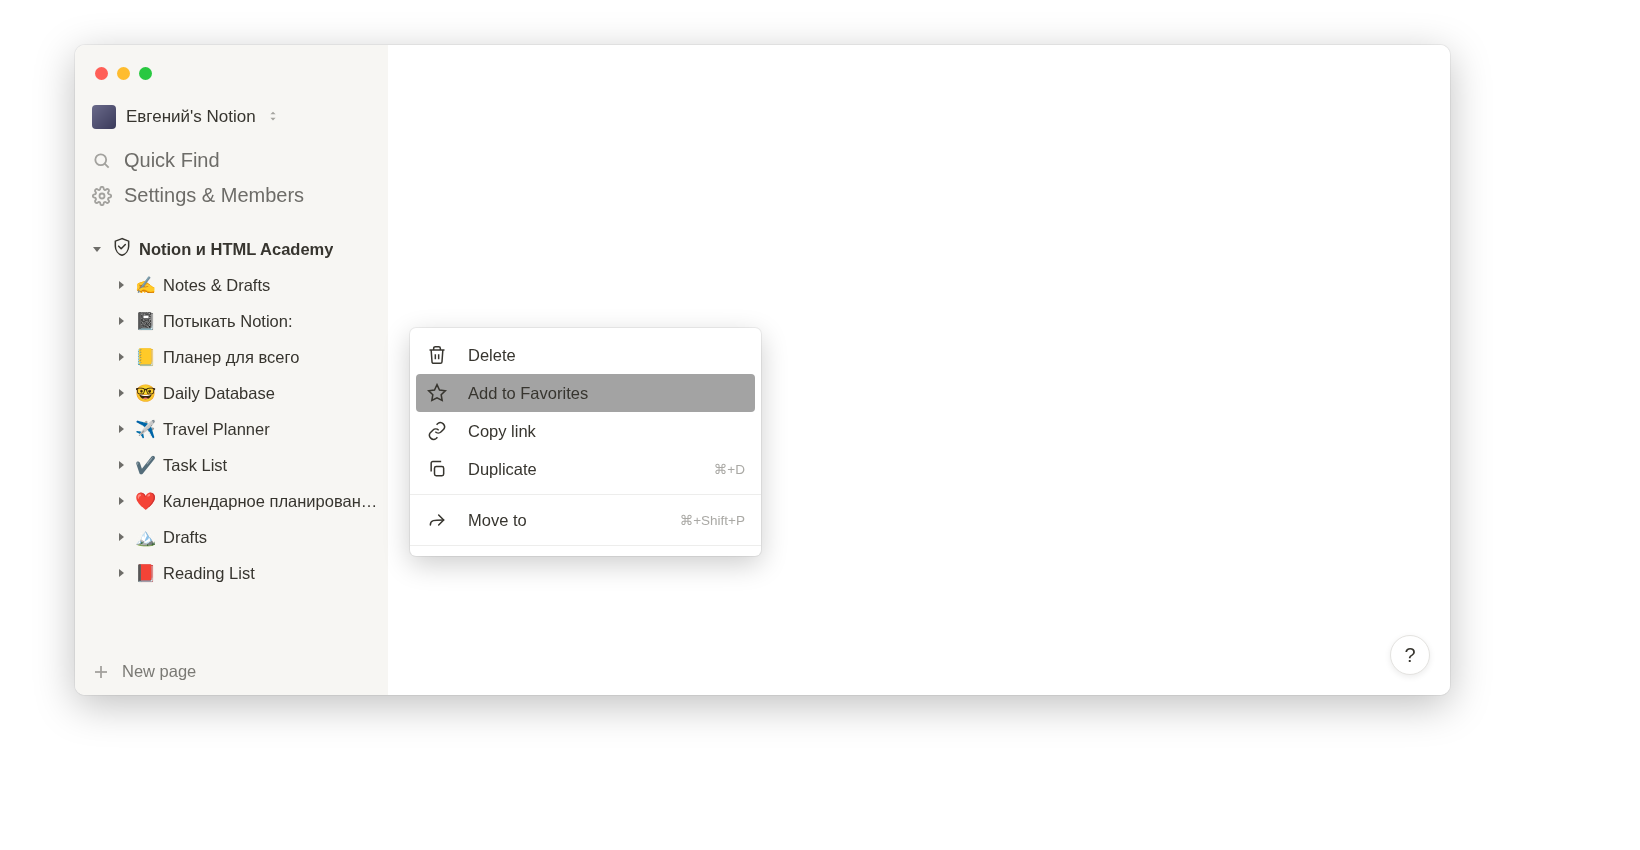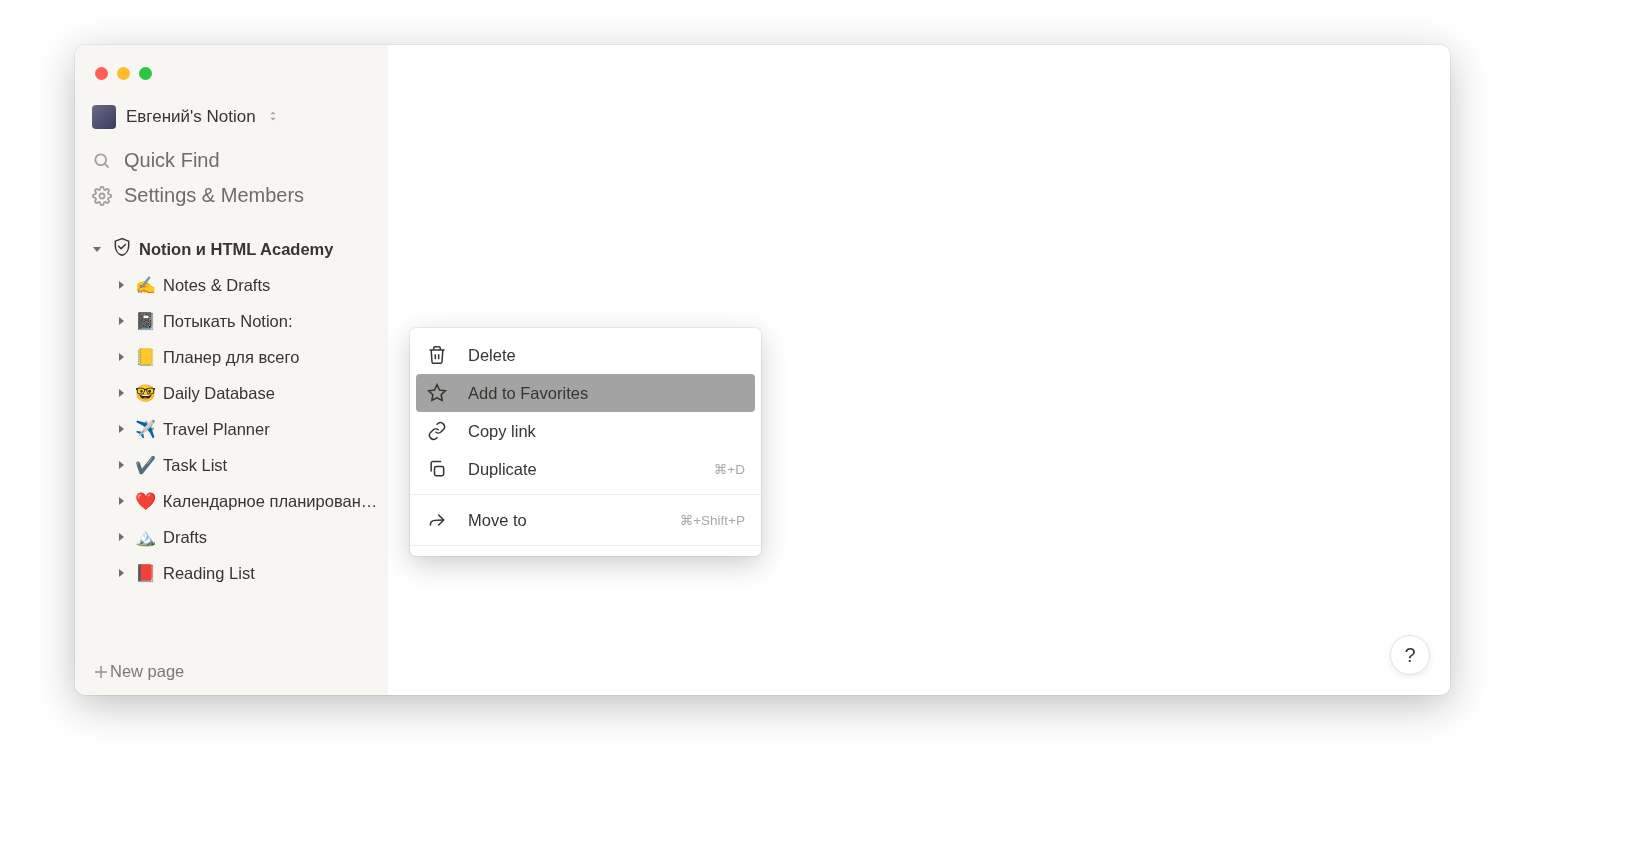--- a/index.html
+++ b/index.html
@@ -31,21 +31,21 @@
     .sidebar-pages { padding: 18px 8px 0 8px; flex: 1; overflow: hidden; }
     .page-row { display: flex; align-items: center; gap: 6px; padding: 4px 2px 4px 0; border-radius: 4px; height: 36px; }
     .page-row.selected { font-weight: 700; }
     .tri { width: 16px; height: 16px; color: #6e6d69; display: flex; align-items: center; justify-content: center; }
     .tri svg { width: 10px; height: 10px; }
     .page-emoji { width: 22px; font-size: 17px; text-align: center; }
     .page-label { font-size: 16.5px; color: #37352f; white-space: nowrap; overflow: hidden; text-overflow: ellipsis; }
     .page-row.selected .page-label { font-weight: 700; }
     .indent-0 { padding-left: 6px; }
     .indent-1 { padding-left: 30px; }
-    .new-page { display: flex; align-items: center; padding: 10px 17px 14px 17px; color: #7a7974; }
+    .new-page { display: flex; align-items: center; gap: 12px; padding: 10px 17px 14px 17px; color: #7a7974; }
     .new-page .plus { width: 18px; height: 18px; color: #a3a29e; }
     .new-page .label { font-size: 16.5px; color: #7a7974; }
     .main { flex: 1; background: #fff; border-radius: 0 10px 10px 0; position: relative; }
     .help-btn { position: absolute; right: 20px; bottom: 20px; width: 40px; height: 40px; border-radius: 50%; background: #fff; border: 1px solid #e4e3e0; display: flex; align-items: center; justify-content: center; font-size: 20px; color: #37352f; box-shadow: 0 2px 6px rgba(0,0,0,0.08); }
     .context-menu { position: absolute; left: 335px; top: 283px; width: 351px; background: #fff; border-radius: 6px; box-shadow: 0 8px 28px rgba(0,0,0,0.2), 0 0 0 1px rgba(0,0,0,0.06); z-index: 100; padding: 6px 0; }
     .menu-group { padding: 2px 6px; }
     .menu-item { display: flex; align-items: center; gap: 20px; padding: 6px 10px; border-radius: 4px; height: 38px; }
     .menu-item.hovered { background: #a3a3a3; }
     .menu-icon { width: 22px; height: 22px; color: #37352f; display: flex; align-items: center; justify-content: center; }
     .menu-label { font-size: 16.5px; color: #37352f; flex: 1; }

